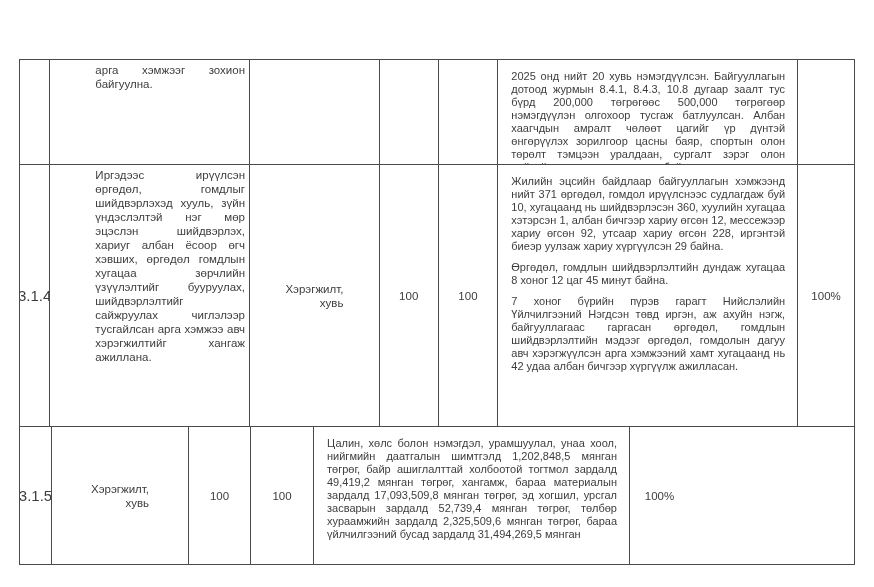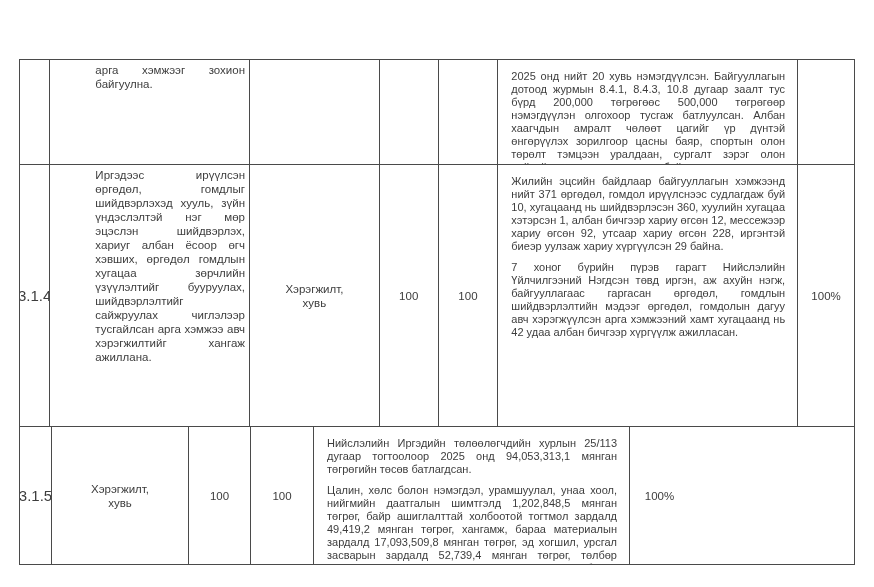--- a/index.html
+++ b/index.html
@@ -37,21 +37,21 @@
   .cell {
     box-sizing: border-box;
     border-right: 1px solid #4a4a4a;
     overflow: hidden;
     position: relative;
   }
   .cell:last-child { border-right: none; }
   .c-id      { width: 32px;  display: flex; align-items: center; justify-content: center; font-size: 15px; }
   .c-task    { width: 167px; padding: 3px 4px 2px 4px; font-size: 11.5px; line-height: 14px; text-align: justify; margin-left: 41px; }
   .c-task.pad-top { padding-top: 13px; }
-  .c-ind     { width: 137px; display: flex; align-items: center; justify-content: center; text-align: center; font-size: 11.5px; line-height: 14px; white-space: pre-line; }
+  .c-ind     { width: 137px; display: flex; align-items: center; justify-content: center; text-align: right; font-size: 11.5px; line-height: 14px; white-space: pre-line; }
   .c-target  { width: 62px;  display: flex; align-items: center; justify-content: center; font-size: 11.5px; }
   .c-actual  { width: 63px;  display: flex; align-items: center; justify-content: center; font-size: 11.5px; }
   .c-result  { width: 316px; padding: 2px 4px 2px 5px; font-size: 11px; line-height: 13px; text-align: justify; }
   .c-percent { width: 59px;  display: flex; align-items: center; justify-content: center; font-size: 11.5px; }
   .c-result p { margin: 8px; padding: 0; }
 </style>
 </head>
 <body>
 
 <div class="page">
@@ -71,32 +71,32 @@
 
     <div class="t-row r1">
       <div class="cell c-id">3.1.4</div>
       <div class="cell c-task">Иргэдээс ирүүлсэн өргөдөл, гомдлыг шийдвэрлэхэд хууль, зүйн үндэслэлтэй нэг мөр эцэслэн шийдвэрлэх, хариуг албан ёсоор өгч хэвших, өргөдөл гомдлын хугацаа зөрчлийн үзүүлэлтийг бууруулах, шийдвэрлэлтийг сайжруулах чиглэлээр тусгайлсан арга хэмжээ авч хэрэгжилтийг хангаж ажиллана.</div>
       <div class="cell c-ind">Хэрэгжилт,
 хувь</div>
       <div class="cell c-target">100</div>
       <div class="cell c-actual">100</div>
       <div class="cell c-result">
         <p>Жилийн эцсийн байдлаар байгууллагын хэмжээнд нийт 371 өргөдөл, гомдол ирүүлснээс судлагдаж буй 10, хугацаанд нь шийдвэрлэсэн 360, хуулийн хугацаа хэтэрсэн 1, албан бичгээр хариу өгсөн 12, мессежээр хариу өгсөн 92, утсаар хариу өгсөн 228, иргэнтэй биеэр уулзаж хариу хүргүүлсэн 29 байна.</p>
+        <p>Өргөдөл, гомдлын шийдвэрлэлтийн дундаж хугацаа 8 хоног 12 цаг 45 минут байна.</p>
         <p>7 хоног бүрийн пүрэв гарагт Нийслэлийн Үйлчилгээний Нэгдсэн төвд иргэн, аж ахуйн нэгж, байгууллагаас гаргасан өргөдөл, гомдлын шийдвэрлэлтийн мэдээг өргөдөл, гомдолын дагуу авч хэрэгжүүлсэн арга хэмжээний хамт хугацаанд нь 42 удаа албан бичгээр хүргүүлж ажилласан.</p>
       </div>
       <div class="cell c-percent">100%</div>
     </div>
 
     <div class="t-row r2">
       <div class="cell c-id">3.1.5</div>
       <div class="cell c-ind">Хэрэгжилт,
 хувь</div>
       <div class="cell c-target">100</div>
       <div class="cell c-actual">100</div>
       <div class="cell c-result">
-        <p>Нийслэлийн Иргэдийн төлөөлөгчдийн хурлын 25/113 дугаар тогтоолоор 2025 онд 94,053,313,1 мянган төгрөгийн төсөв батлагдсан.</p>
         <p>Цалин, хөлс болон нэмэгдэл, урамшуулал, унаа хоол, нийгмийн даатгалын шимтгэлд 1,202,848,5 мянган төгрөг, байр ашиглалттай холбоотой тогтмол зардалд 49,419,2 мянган төгрөг, хангамж, бараа материалын зардалд 17,093,509,8 мянган төгрөг, эд хогшил, урсгал засварын зардалд 52,739,4 мянган төгрөг, төлбөр хураамжийн зардалд 2,325,509,6 мянган төгрөг, бараа үйлчилгээний бусад зардалд 31,494,269,5 мянган</p>
       </div>
       <div class="cell c-percent">100%</div>
     </div>
 
   </div>
 </div>
 
 </body></html>

